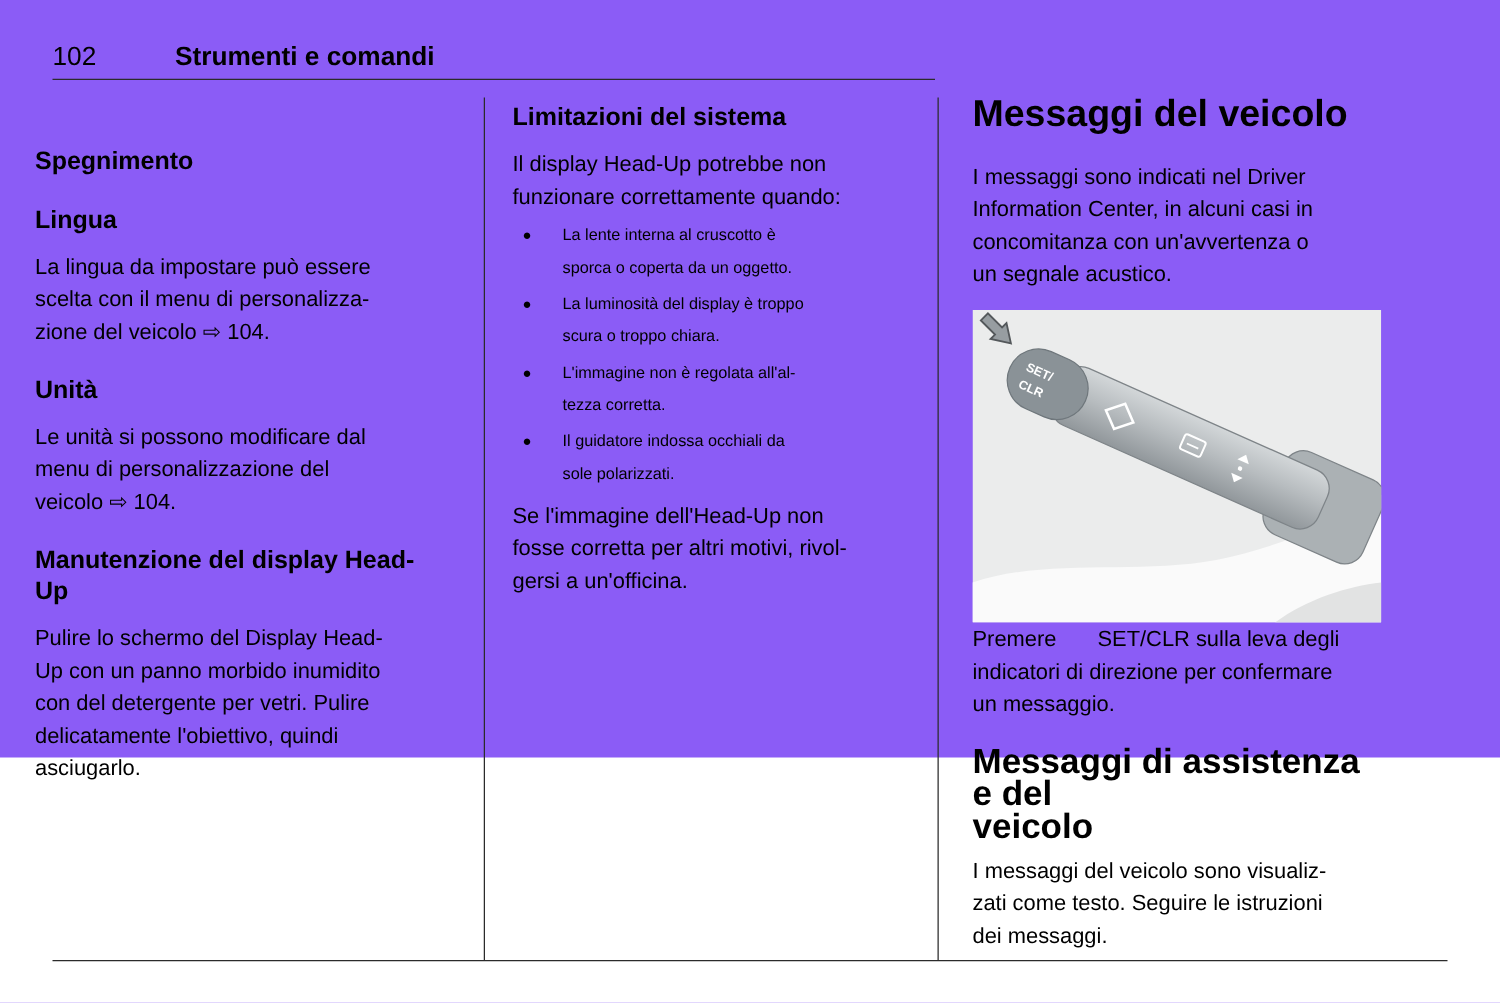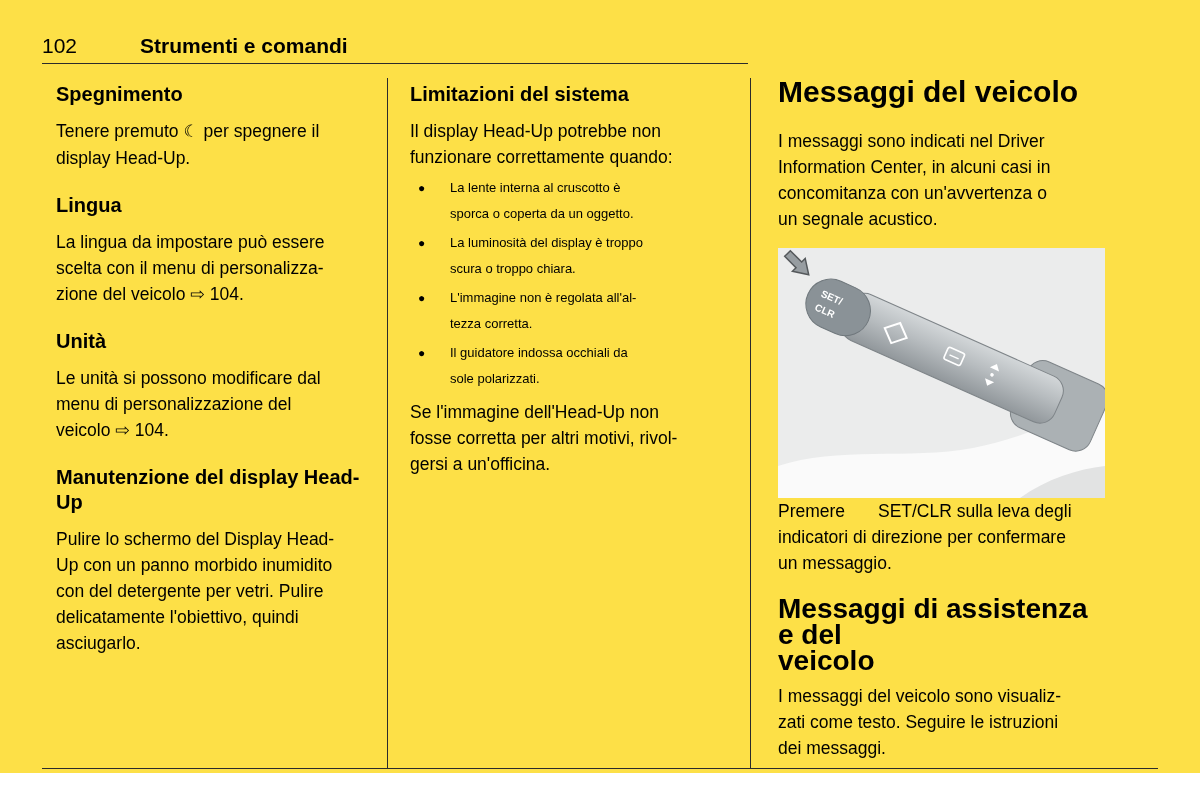--- a/index.html
+++ b/index.html
@@ -4,34 +4,34 @@
 <style>
   * { margin:0; padding:0; box-sizing:border-box; }
   html,body { background:#ffffff; }
   body {
     width:1200px; height:802px;
     font-family:"Liberation Sans", sans-serif;
     color:#000;
     position:relative;
     overflow:hidden;
   }
-  .page { position:relative; width:1200px; height:773px; background:#fde047; }
+  .page { position:relative; width:1200px; height:606px; background:#8b5cf6; }
 
   
   .header-num   { position:absolute; left:42px;  top:34px; font-size:21px; }
   .header-title { position:absolute; left:140px; top:34px; font-size:21px; font-weight:bold;text-align:right; }
   .header-rule  { position:absolute; left:42px;  top:63px; width:706px; height:1px; background:#2b2b2b; }
   .vdiv         { position:absolute; top:78px; width:1px; height:690px; background:#2b2b2b; }
   .vdiv1 { left:387px; }
   .vdiv2 { left:750px; }
   .bottom-rule  { position:absolute; left:42px; top:768px; width:1116px; height:1px; background:#2b2b2b; }
 
   
   .col  { position:absolute; top:82px; width:334px; }
-  .col1 { left:56px; }
+  .col1 { left:28px;margin-top:35px; }
   .col2 { left:410px; }
   .col3 { left:778px; top:74px; width:330px; }
 
   h3.sec {
     font-size:20px; line-height:25px; font-weight:bold;
     white-space:pre-line;
     margin:22px 0 11px;
   }
   h3.sec.first { margin-top:0; }
 
@@ -71,22 +71,20 @@
 
   <div class="header-num">102</div>
   <div class="header-title">Strumenti e comandi</div>
   <div class="header-rule"></div>
   <div class="vdiv vdiv1"></div>
   <div class="vdiv vdiv2"></div>
   <div class="bottom-rule"></div>
 
   <div class="col col1">
     <h3 class="sec first">Spegnimento</h3>
-    <p class="body"><span>Tenere premuto </span><span class="inline-icon">☾</span><span> per spegnere il
-display Head-Up.</span></p>
 
     <h3 class="sec">Lingua</h3>
     <p class="body">La lingua da impostare può essere
 scelta con il menu di personalizza-
 zione del veicolo ⇨ 104.</p>
 
     <h3 class="sec">Unità</h3>
     <p class="body">Le unità si possono modificare dal
 menu di personalizzazione del
 veicolo ⇨ 104.</p>

